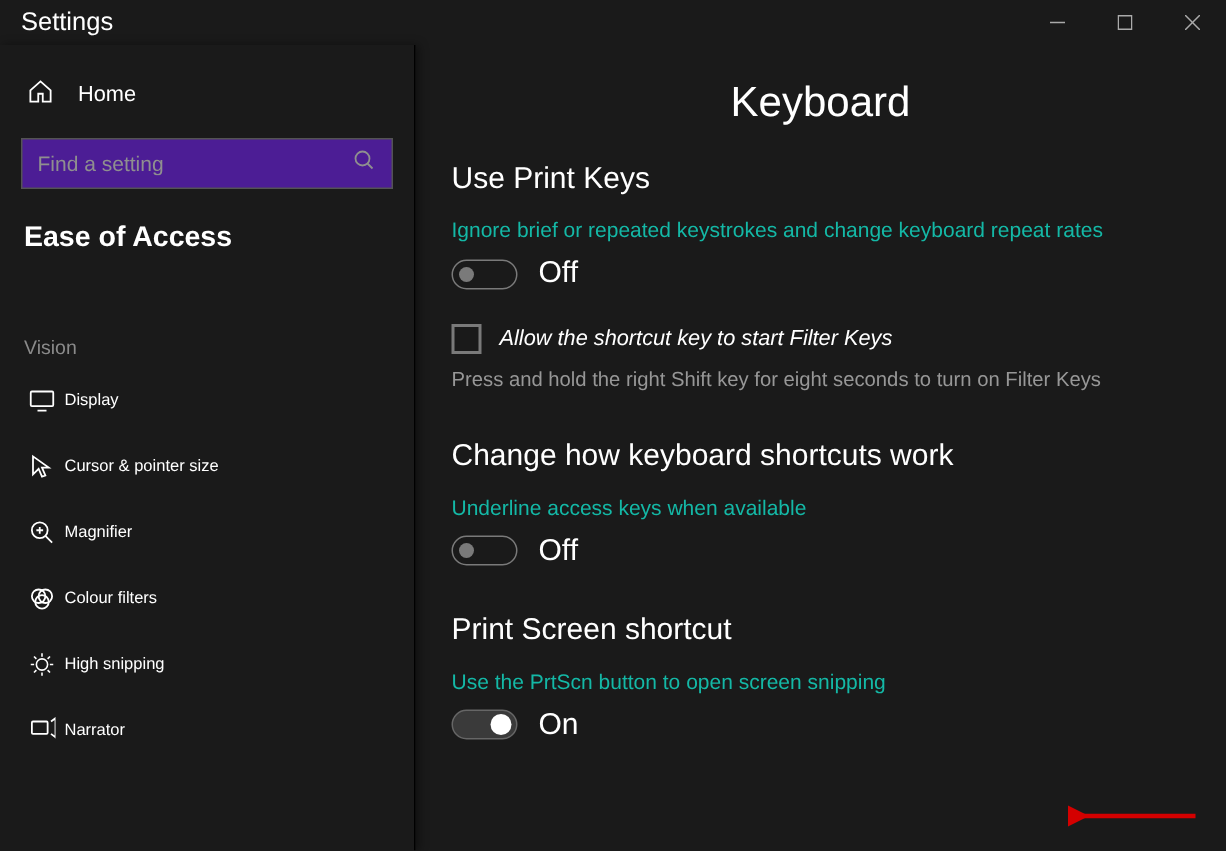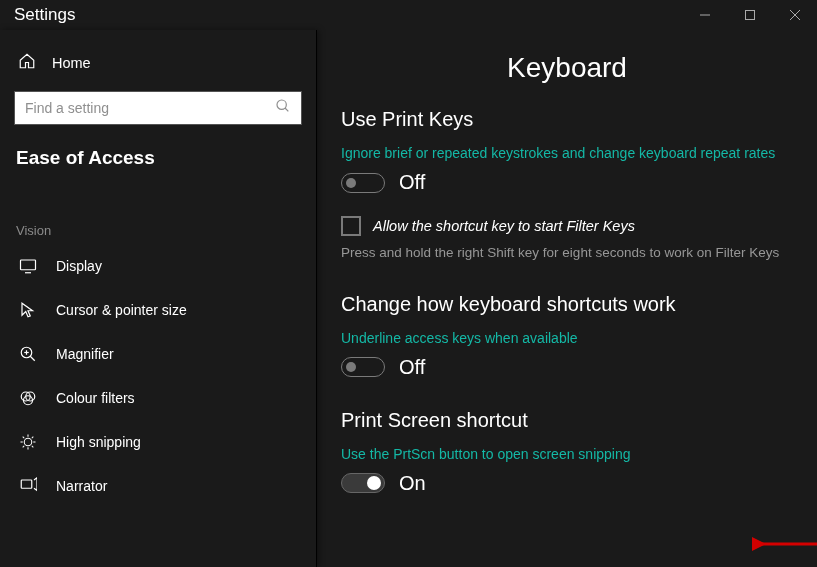--- a/index.html
+++ b/index.html
@@ -27,37 +27,37 @@
 .win-btn {
   width: 45px;
   height: 30px;
   display: flex;
   align-items: center;
   justify-content: center;
   color: #aaa;
 }
 .main { flex: 1; display: flex; }
 .sidebar {
-  width: 317px;
+  width: 277px;
   padding: 12px 14px 0 14px;
   border-right: 1px solid #000;
   box-shadow: 2px 0 6px rgba(0,0,0,0.4);
 }
 .home-row {
   display: flex;
   align-items: center;
   gap: 16px;
   padding: 10px 4px;
   font-size: 14.5px;
 }
 .search-box {
   margin-top: 8px;
   height: 34px;
   border: 1px solid #535353;
-  background: #ffffff;
+  background: #4c1d95;
   display: flex;
   align-items: center;
   padding: 0 10px;
 }
 .search-input {
   flex: 1;
   background: transparent;
   border: none;
   outline: none;
   color: #8f8f8f;
@@ -73,23 +73,23 @@
 }
 .nav-group-label {
   margin-top: 50px;
   font-size: 13px;
   color: #8a8a8a;
   padding: 0 2px 6px 2px;
 }
 .nav-item {
   display: flex;
   align-items: center;
-  gap: 18px;
+  gap: 5px;
   padding: 13px 4px;
-  font-size: 14px;
+  font-size: 11px;
   color: #ffffff;
 }
 .nav-item .icon { width: 20px; display: flex; justify-content: center; }
 .content {
   flex: 1;
   padding: 22px 24px 0 24px;
   overflow: hidden;
   position: relative;
 }
 .content h1 {
@@ -300,21 +300,21 @@
       <div class="toggle-row">
         <div class="toggle">
             <div class="knob"></div>
           </div>
         <span class="toggle-label">Off</span>
       </div>
       <div class="checkbox-row">
         <div class="checkbox"></div>
         <span class="cb-label">Allow the shortcut key to start Filter Keys</span>
       </div>
-      <p class="desc">Press and hold the right Shift key for eight seconds to work on Filter Keys</p>
+      <p class="desc">Press and hold the right Shift key for eight seconds to turn on Filter Keys</p>
     </div>
 
     <div class="section">
       <h2>Change how keyboard shortcuts work</h2>
       <p>Underline access keys when available</p>
       <div class="toggle-row">
         <div class="toggle">
             <div class="knob"></div>
           </div>
         <span class="toggle-label">Off</span>

